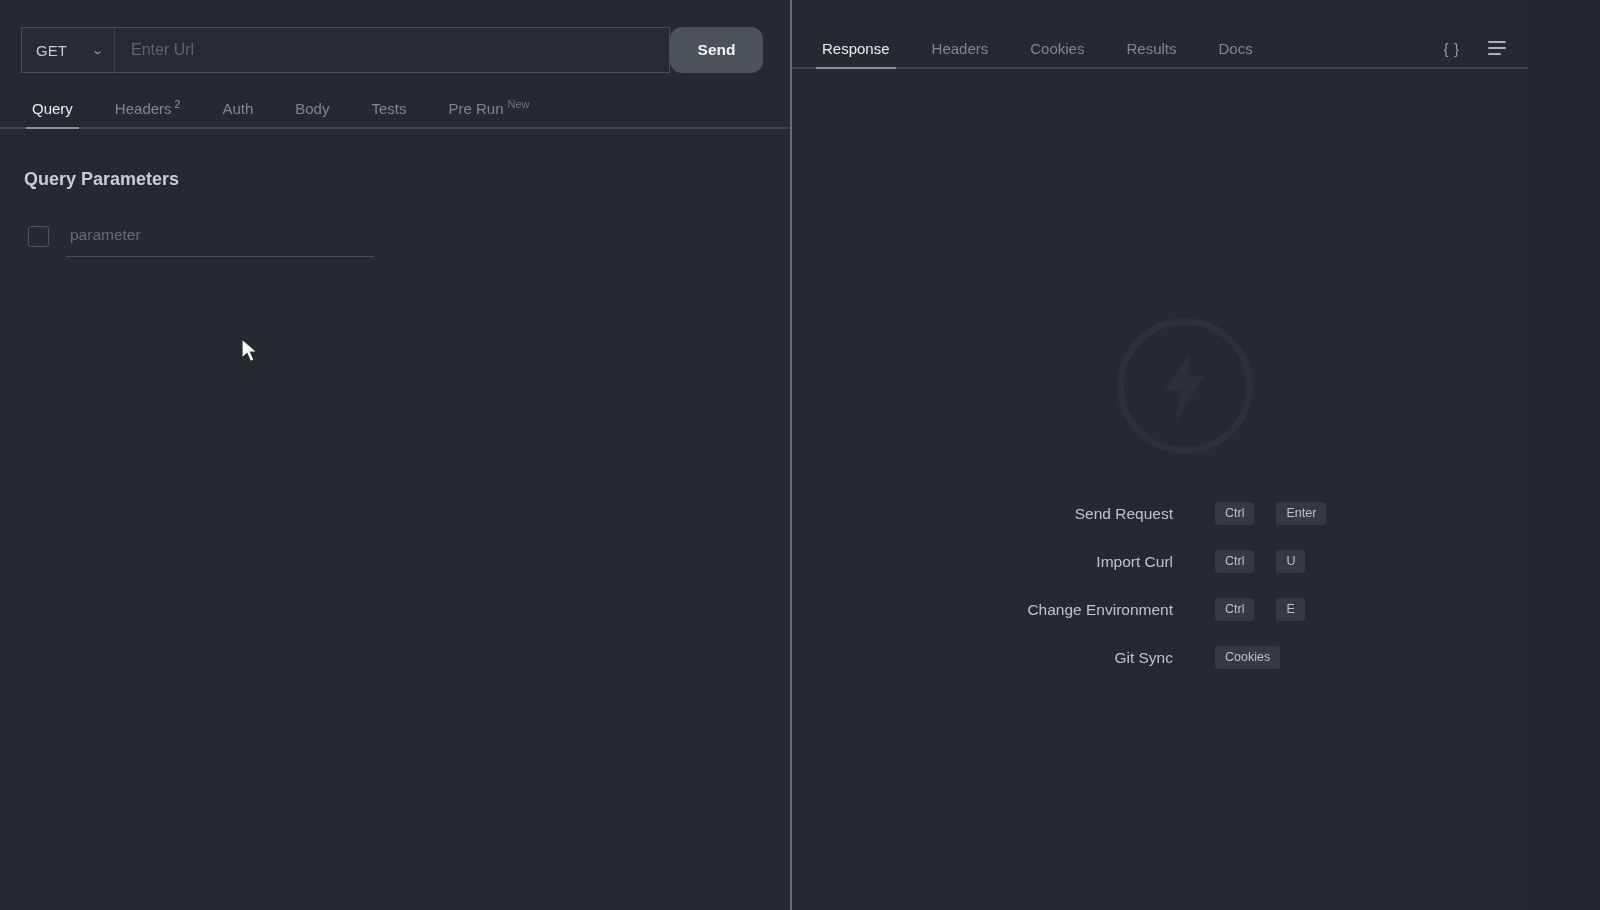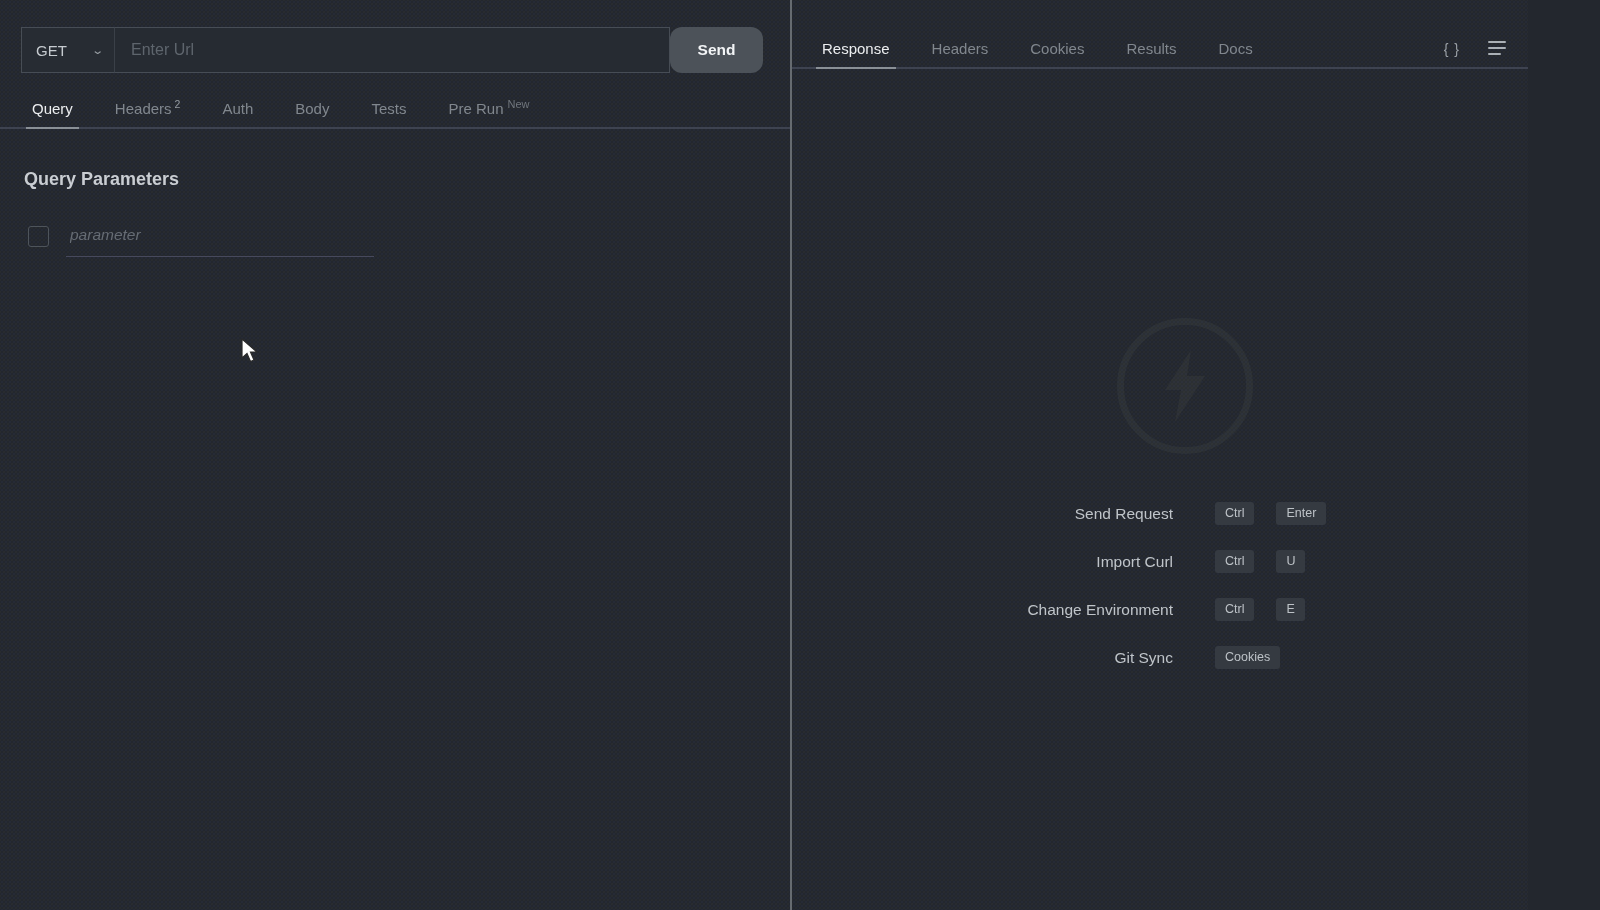--- a/index.html
+++ b/index.html
@@ -85,21 +85,21 @@
   .param-checkbox {
     width: 21px; height: 21px; border: 1.5px solid #4e545b; border-radius: 3px;
     background: transparent; appearance: none; cursor: pointer; margin-top: 2px;
   }
   .line-input {
     background: transparent; border: none; border-bottom: 1px solid #47495c;
     color: #d0d4d8; font-size: 15.5px; padding: 2px 4px 12px 4px; outline: none;
     font-family: "Liberation Sans", sans-serif;
   }
   .line-input::placeholder { color: #666c74; }
-  .param-input { width: 308px; margin-left: 17px; font-style: italic; }
+  .param-input { width: 308px; margin-left: 17px; }
   .value-input { width: 350px; margin-left: 22px; }
 
   
   .meta-row { margin: 36px 0 0 30px; display: flex; }
   .meta-label { font-size: 15px; font-weight: 700; color: #d2d6da; margin-right: 36px; }
 
   
   .thunder-logo {
     position: absolute; top: 318px; left: 325px;
     width: 136px; height: 136px; border-radius: 50%;

